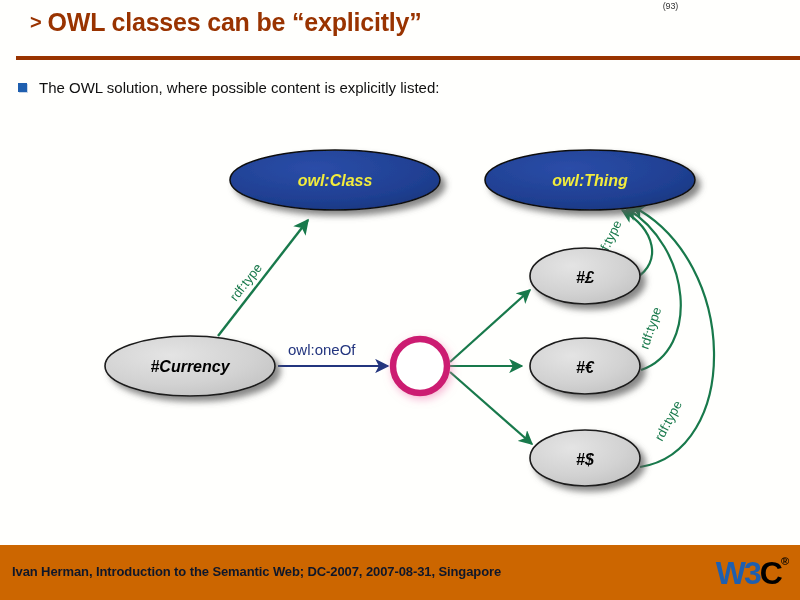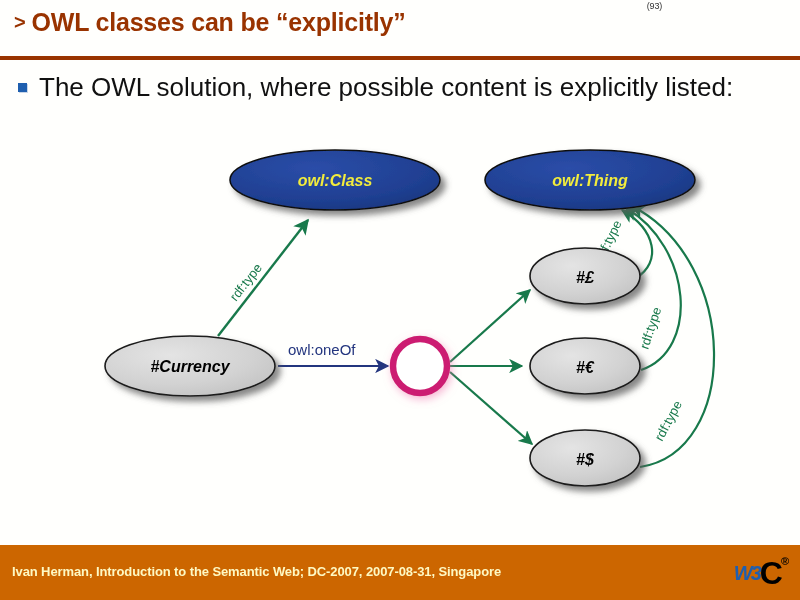--- a/index.html
+++ b/index.html
@@ -11,21 +11,21 @@
     height: 600px;
     background: #fffffd;
     font-family: "Liberation Sans", sans-serif;
     overflow: hidden;
     position: relative;
   }
 
   
   #slide-header {
     position: absolute;
-    left: 0; top: 0;
+    left: 16px; top: 0;
     width: 668px;
     height: 62px;
   }
   #page-number {
     position: absolute;
     right: 6px;
     top: 1px;
     font-size: 9px;
     color: #333333;
     font-family: "Liberation Sans", sans-serif;
@@ -70,21 +70,21 @@
   }
   #bullet-marker {
     width: 9px;
     height: 9px;
     background: #1F5FAF;
     margin-right: 12px;
     flex: 0 0 auto;
     box-shadow: 1px 1px 0 #c9d6e8;
   }
   #bullet-text {
-    font-size: 26px;
+    font-size: 15px;
     color: #111111;
     white-space: nowrap;
   }
 
   
   #diagram-area {
     position: absolute;
     left: 0;
     top: 112px;
     width: 800px;
@@ -126,40 +126,39 @@
     width: 800px;
     height: 55px;
     background: #CC6600;
   }
   #footer-text {
     position: absolute;
     left: 12px;
     top: 19px;
     font-size: 13px;
     font-weight: bold;
-    color: #fef9c3;
+    color: #0f172a;
     white-space: nowrap;
     letter-spacing: -0.1px;
   }
   #footer-logo {
     position: absolute;
     right: 10px;
     top: 10px;
     height: 36px;
     display: flex;
     align-items: center;
   }
   #logo-w3 {
     font-family: "Liberation Sans", sans-serif;
-    font-size: 20px;
+    font-size: 32px;
     font-weight: bold;
     color: #1F5FAF;
     letter-spacing: -2px;
     line-height: 1;
-    font-style: italic;
   }
   #logo-c {
     font-family: "Liberation Sans", sans-serif;
     font-size: 32px;
     font-weight: bold;
     color: #000000;
     letter-spacing: -1px;
     line-height: 1;
   }
   #logo-reg {

